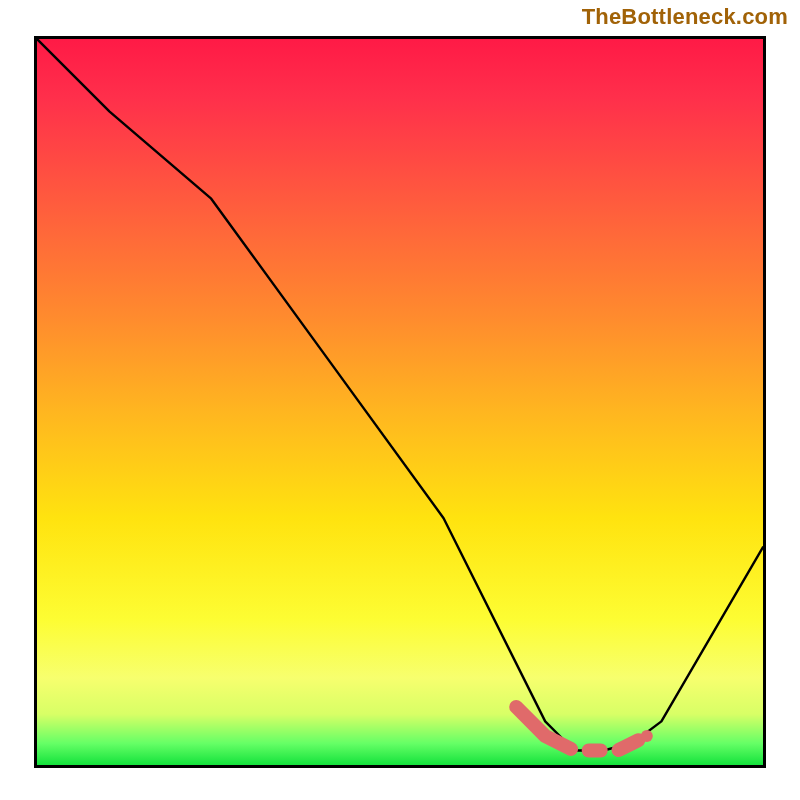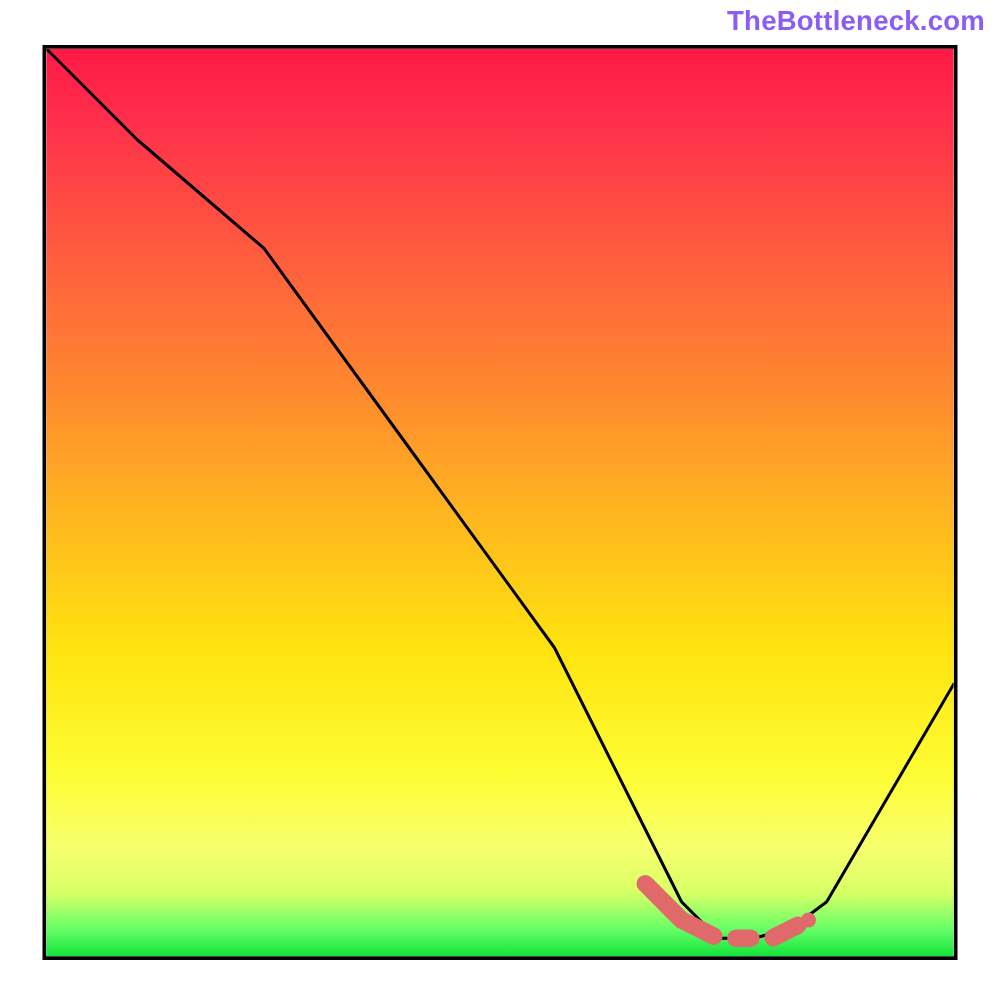--- a/index.html
+++ b/index.html
@@ -14,21 +14,21 @@
     position: relative;
     width: 800px;
     height: 800px;
   }
   .watermark {
     position: absolute;
     top: 4px;
     right: 12px;
     font-size: 22px;
     font-weight: 600;
-    color: #8b5cf6;
+    color: #a16207;
     letter-spacing: 0.2px;
     z-index: 10;
   }
   .plot-area {
     position: absolute;
     left: 34px;
     top: 36px;
     width: 732px;
     height: 732px;
     border: 3px solid #000;

